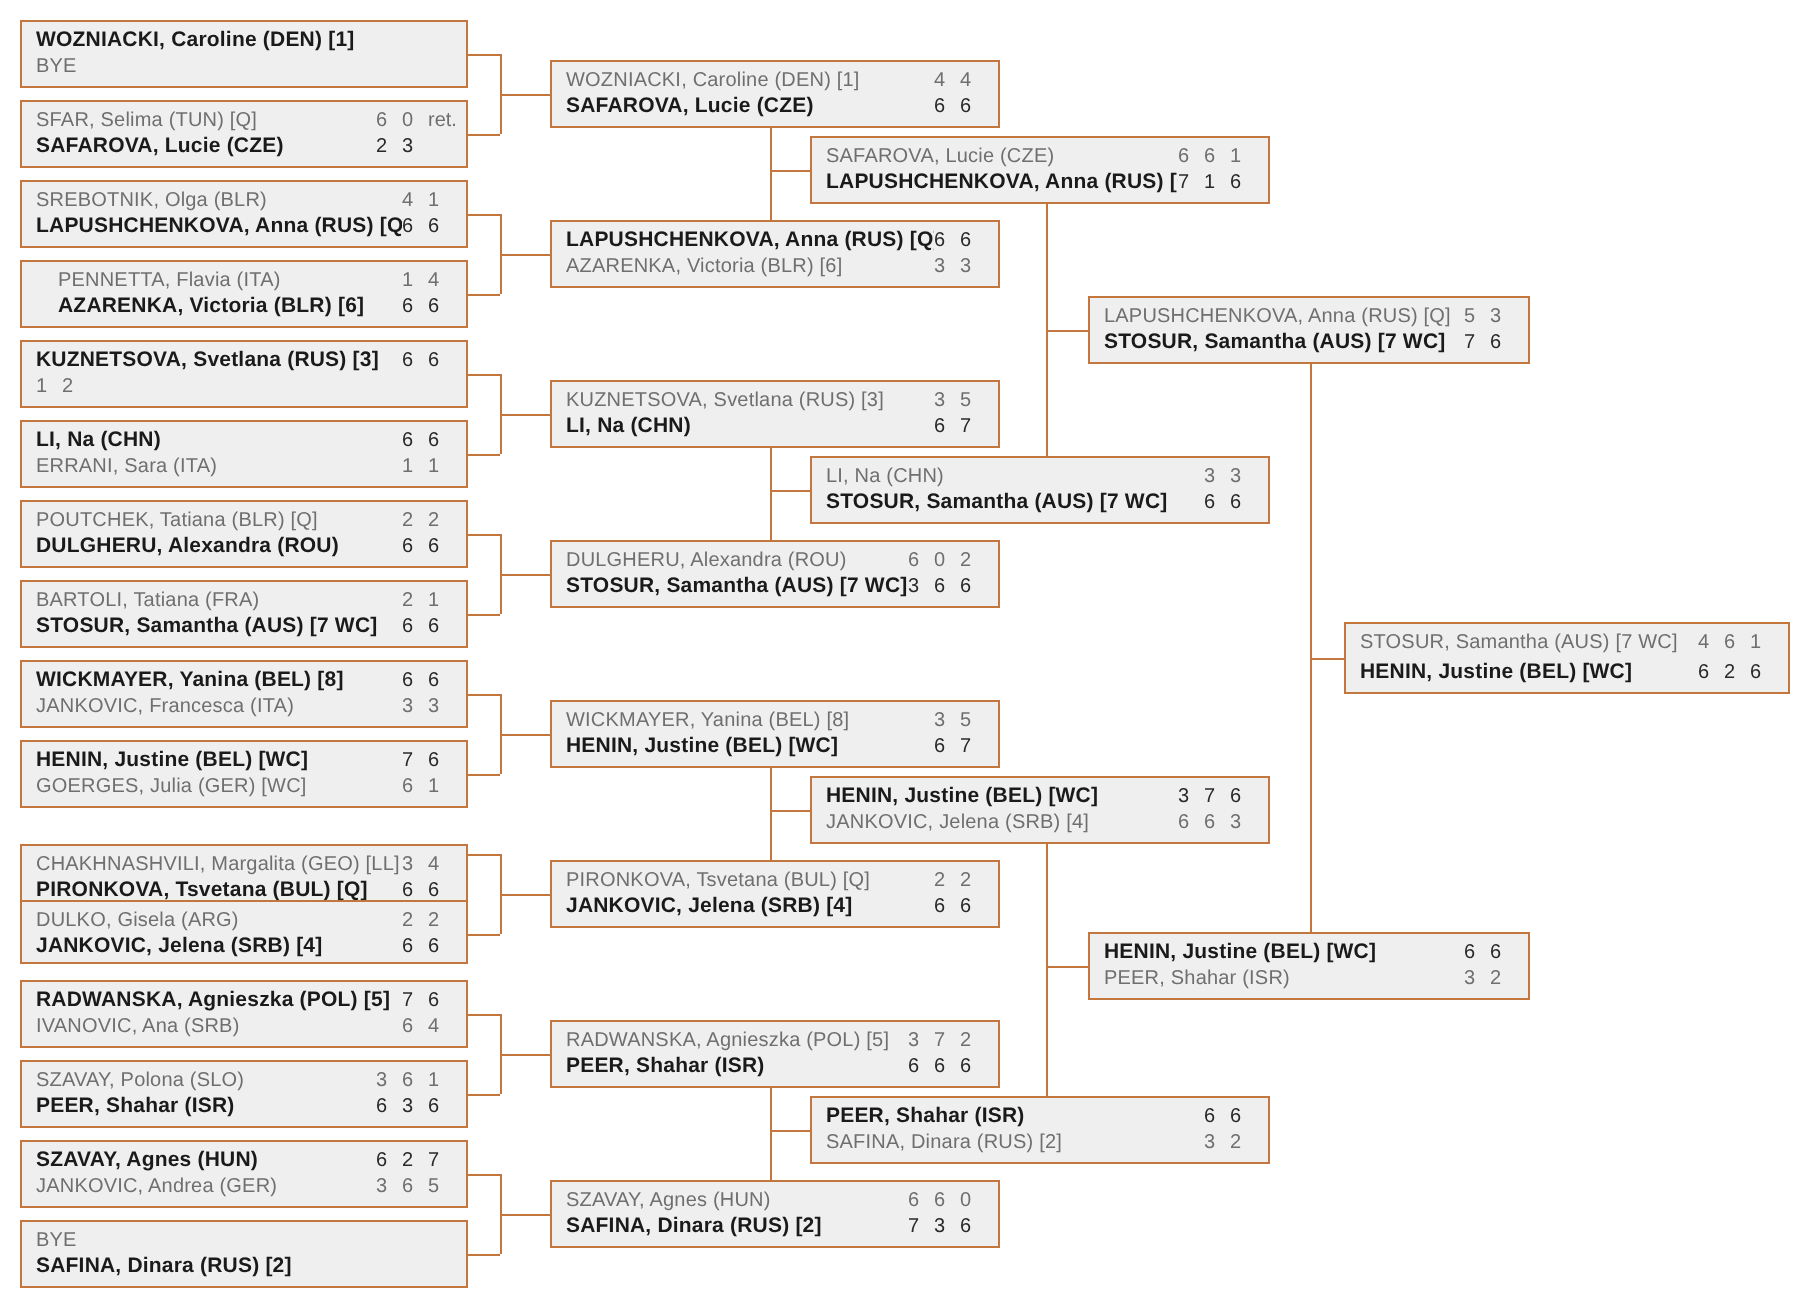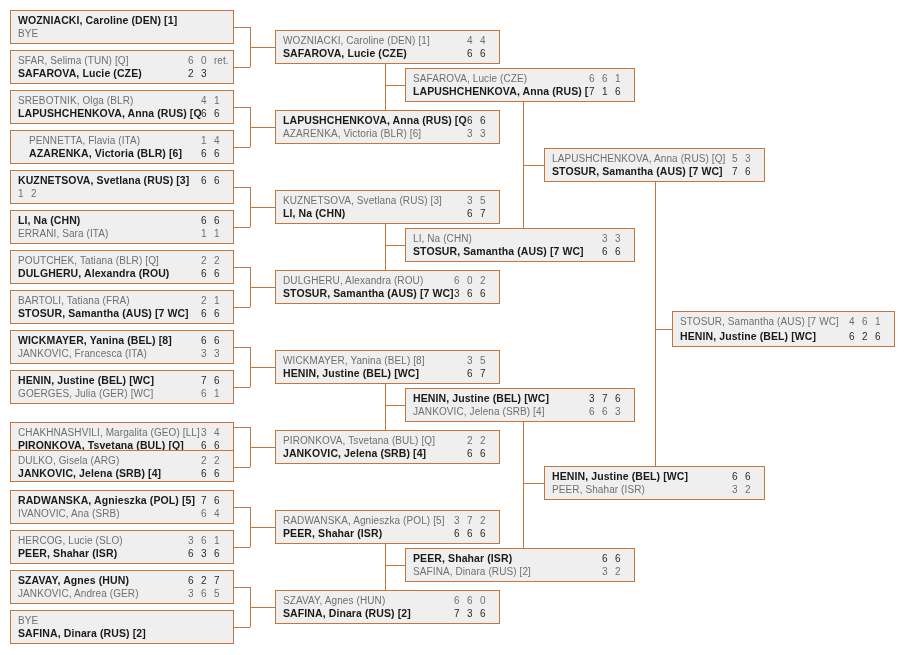--- a/index.html
+++ b/index.html
@@ -240,21 +240,21 @@
       <div class="player loser">
         <span class="pname">IVANOVIC, Ana (SRB)</span>
         <span class="pscores" style="width: 26px;">
           <span class="score">6</span>
           <span class="score">4</span>
         </span>
       </div>
     </div>
     <div class="match" style="left: 10px; top: 530px; width: 224px; height: 34px;">
       <div class="player loser">
-        <span class="pname">HERCOG, Lucie (SLO)</span>
+        <span class="pname">SZAVAY, Polona (SLO)</span>
         <span class="pscores" style="width: 39px;">
           <span class="score">3</span>
           <span class="score">6</span>
           <span class="score">1</span>
         </span>
       </div>
       <div class="player winner">
         <span class="pname">PEER, Shahar (ISR)</span>
         <span class="pscores" style="width: 39px;">
           <span class="score">6</span>

